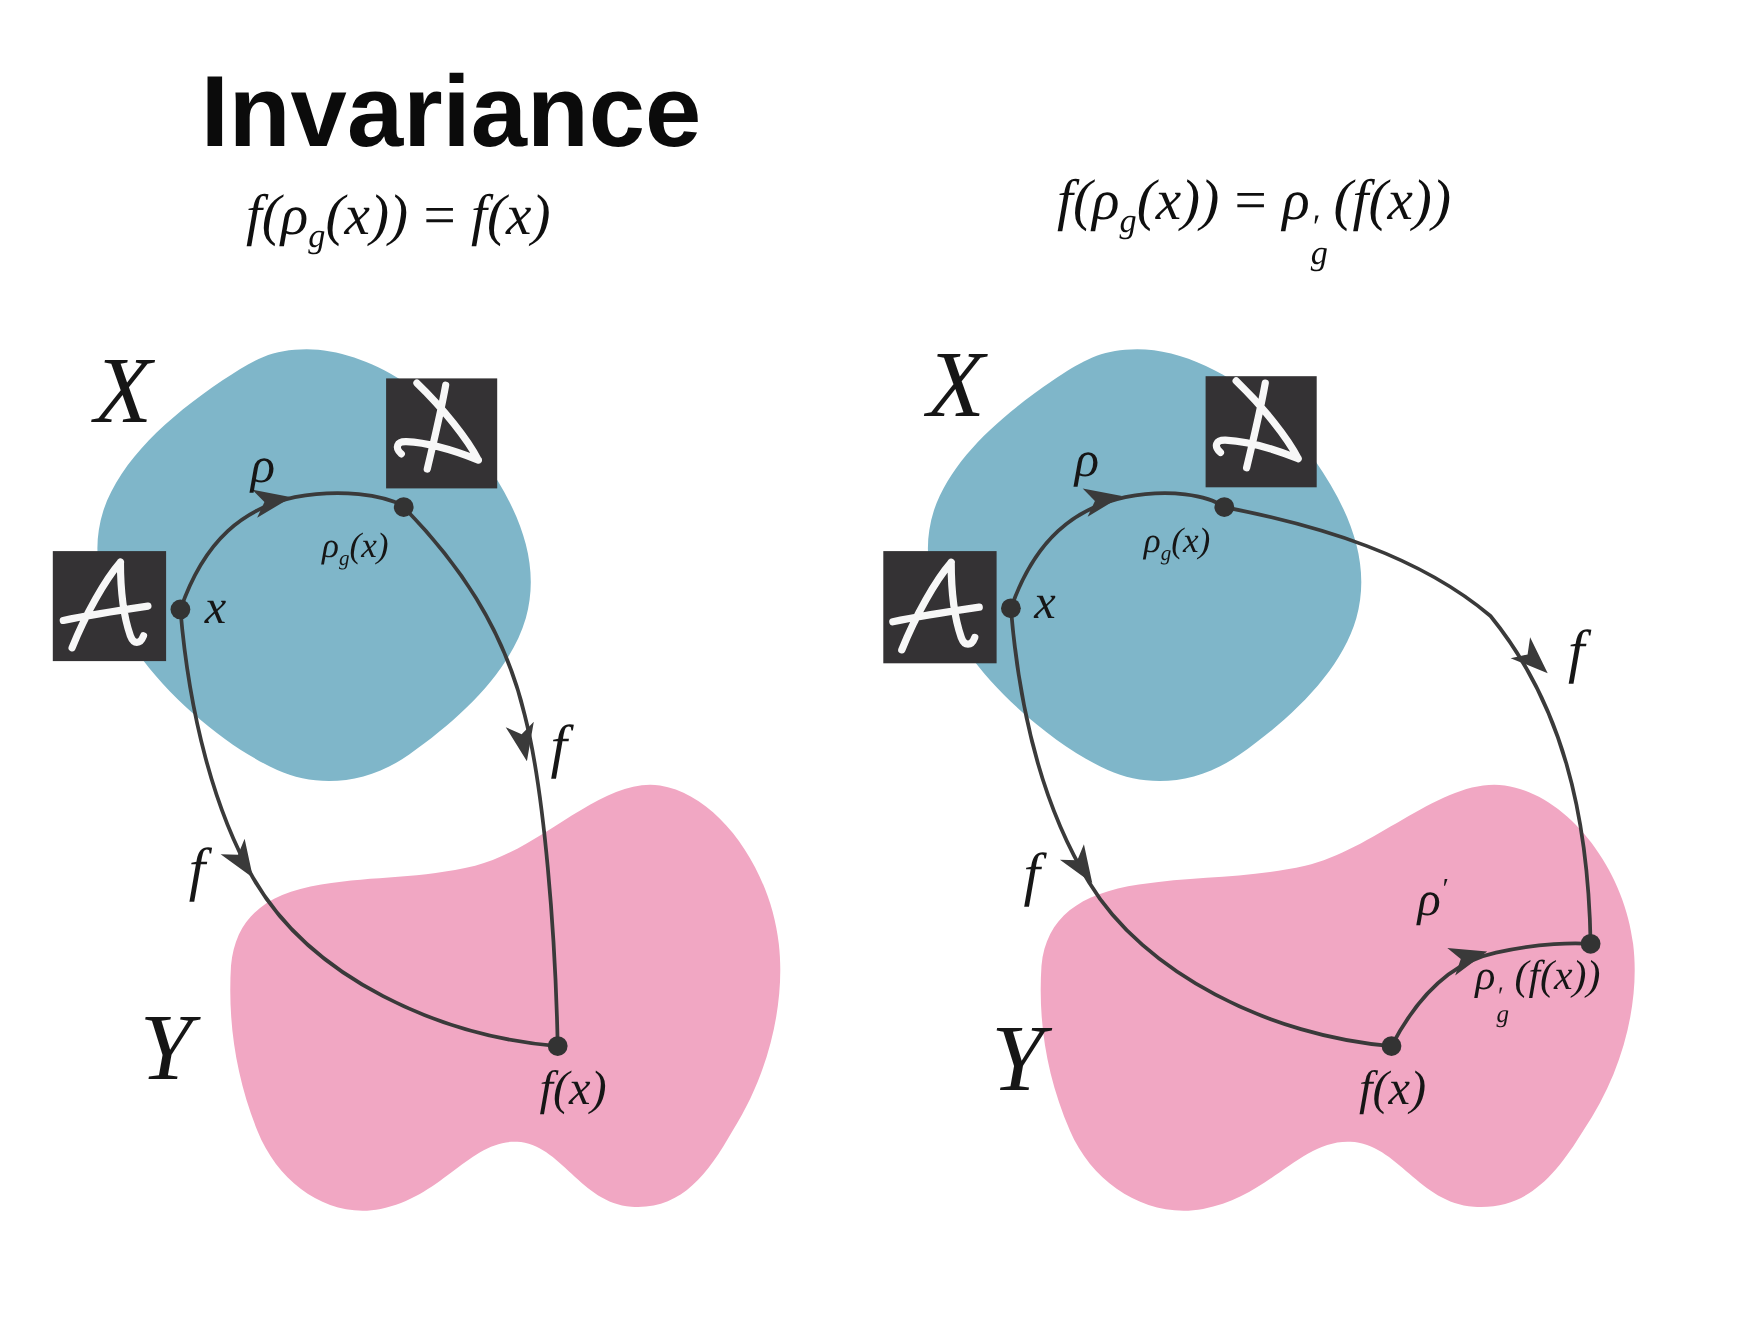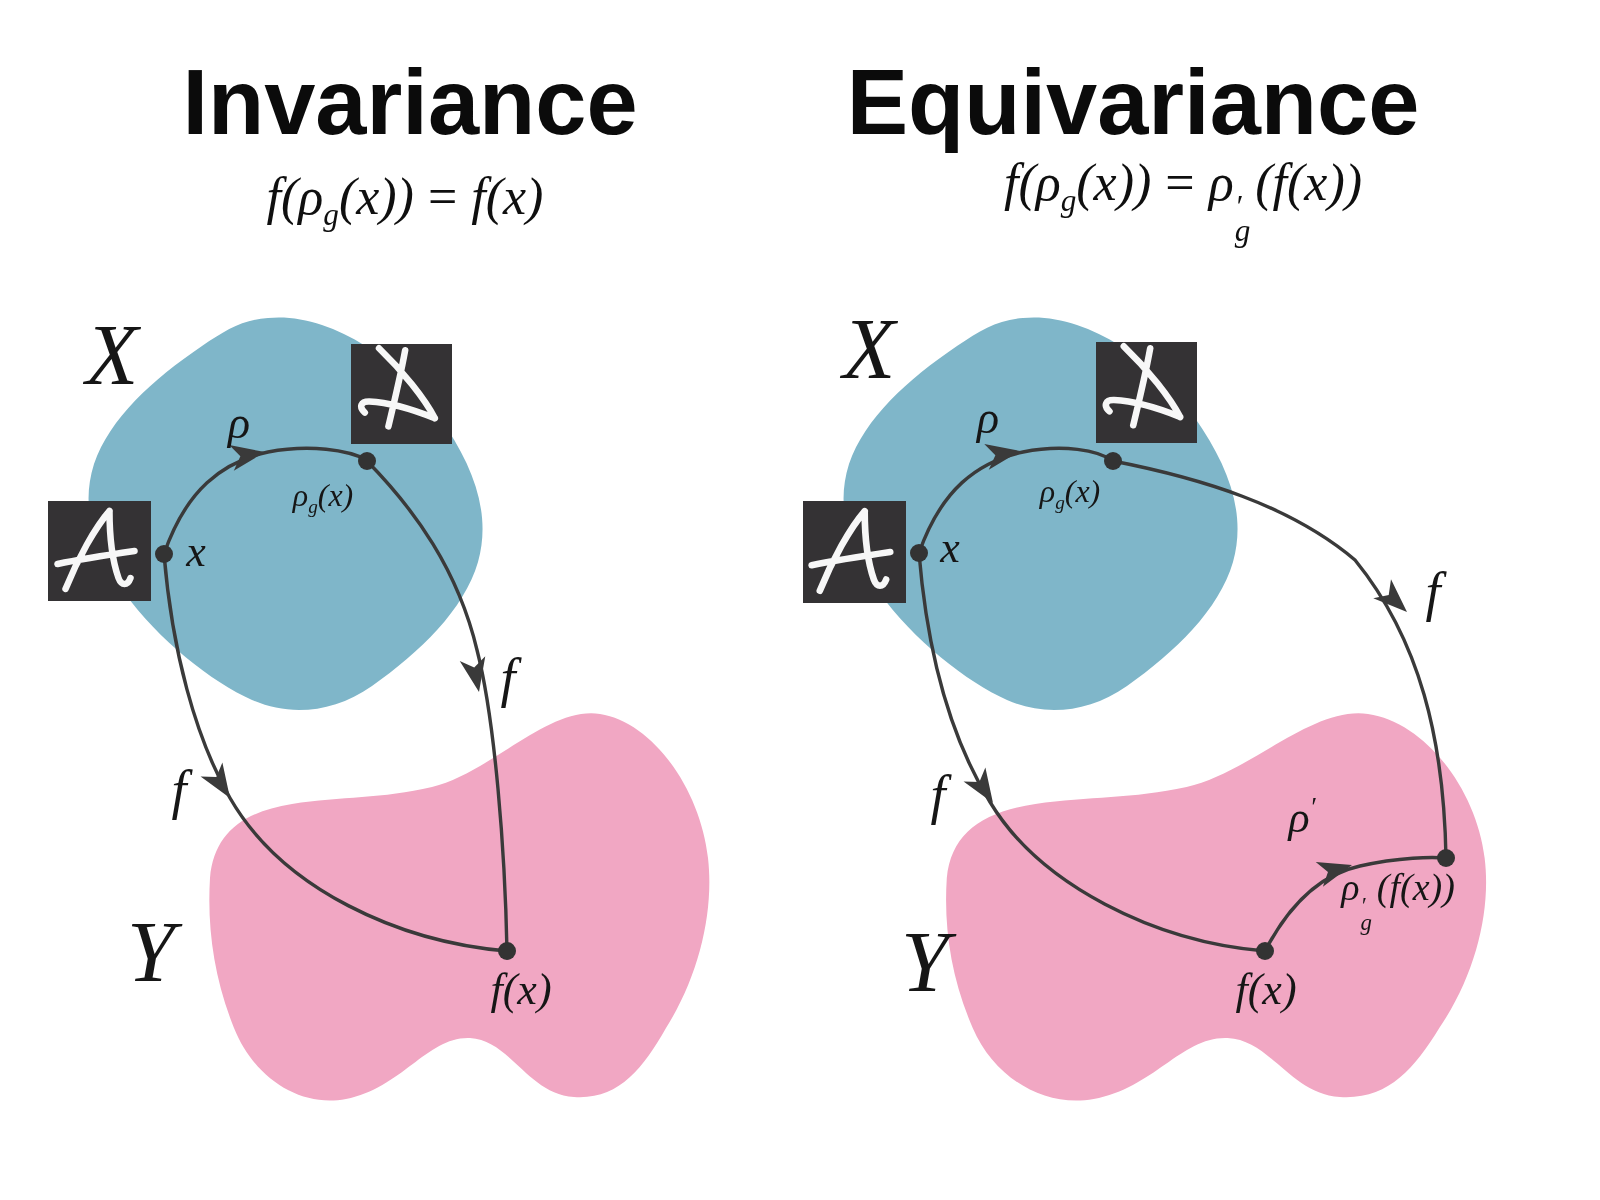--- a/index.html
+++ b/index.html
@@ -14,21 +14,21 @@
   .pink{fill:var(--pink-blob);}
   .curve{fill:none;stroke:var(--stroke);stroke-width:3.4px;}
   .ah{fill:var(--stroke);stroke:none;}
   .dot{fill:#333333;}
   .lbl{position:absolute;transform:translate(-50%,-50%);font-style:italic;
        color:var(--text-color);white-space:nowrap;line-height:1;}
   .title{position:absolute;transform:translate(-50%,-50%);
          font-family:"Liberation Sans","DejaVu Sans",sans-serif;font-weight:700;
          font-size:92px;color:#0b0b0b;white-space:nowrap;line-height:1;}
   .formula{position:absolute;transform:translate(-50%,-50%);font-style:italic;
-           font-size:52px;color:#0f0f0f;white-space:nowrap;line-height:1;margin-left:43px;}
+           font-size:52px;color:#0f0f0f;white-space:nowrap;line-height:1;}
   .formula .eq,.ms-label .eq{margin:0 14px;font-style:normal;}
   .cap{font-size:86px;}
   .fl{font-size:54px;}
   .xl{font-size:44px;}
   .rl{font-size:46px;}
   .mg{font-size:32px;}
   .ms{font-size:38px;}
   .rpr{font-size:44px;}
   sub{font-size:60%;line-height:0;}
   sup{font-size:60%;line-height:0;}
@@ -113,21 +113,20 @@
   </div>
   <div class="sq" style="left:1096px;top:342px;width:101px;height:101px">
     <svg viewBox="0 0 100 100">
       <g transform="rotate(112 50 50)">
         <path d="M16 88 C28 58 46 26 60 10 M60 10 C60 38 63 60 69 77 C72 85 78 85 81 77 M8 63 C32 58 58 54 85 50"></path>
       </g>
     </svg>
   </div>
 
   <div class="title" style="left:410px;top:102px">Invariance</div>
-  <div class="title" style="left:1133px;top:102px">Equivariance</div>
 
   <div class="formula" style="left:362px;top:197px"><span>f</span><span>(</span><span>ρ</span><sub>g</sub><span>(x)</span><span>)</span><span class="eq">=</span><span>f</span><span>(x)</span></div>
 
   <div class="formula" style="left:1140px;top:200px"><span>f</span><span>(</span><span>ρ</span><sub>g</sub><span>(x)</span><span>)</span><span class="eq">=</span><span>ρ</span><span class="ss">
         <span>′</span>
         <span>g</span>
       </span><span>(f(x))</span></div>
 
   <div class="lbl cap" style="left:112px;top:355px">X</div>
   <div class="lbl cap" style="left:151px;top:952px">Y</div>

